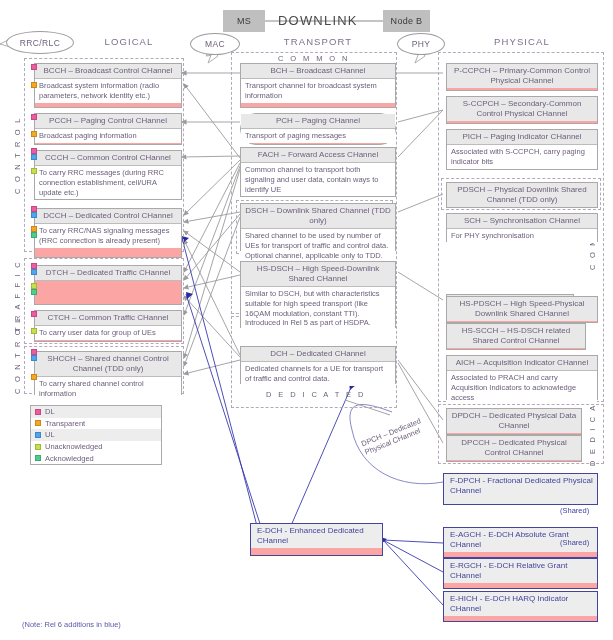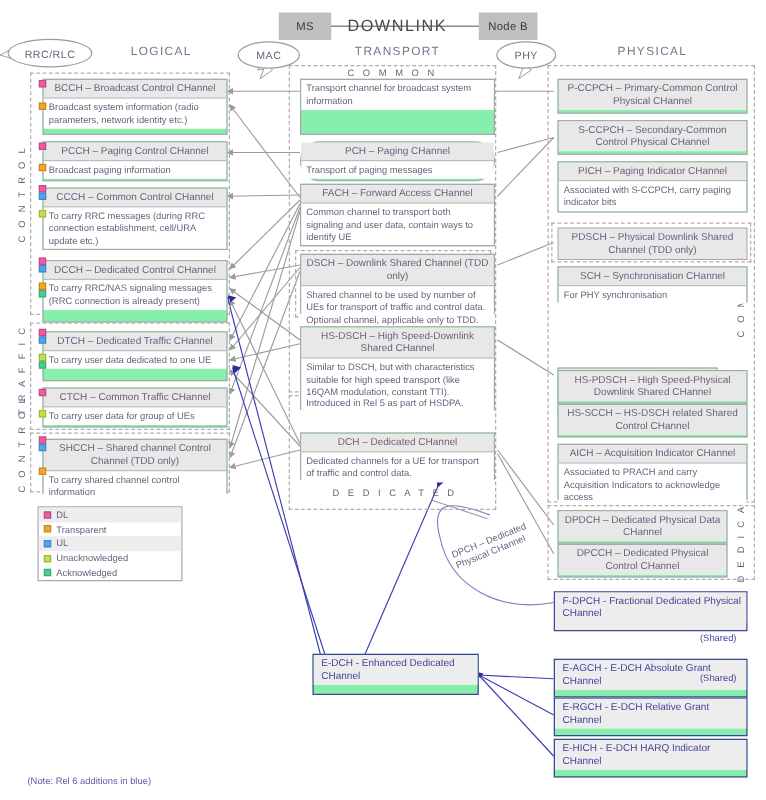--- a/index.html
+++ b/index.html
@@ -21,21 +21,21 @@
     text-align:center;
   }
   
   .callout{
     position:absolute;border:1px solid #9c9c9c;border-radius:50%;
     background:#fff;display:flex;align-items:center;justify-content:center;
     font-size:8.5px;color:#6b5f7a;letter-spacing:.4px;
   }
   
   .chbox{
-    position:absolute;border:1px solid #a9a9a9;background:#86efac;
+    position:absolute;border:1px solid #a9a9a9;background:#fca5a5;
     box-sizing:border-box;
   }
   .chbox .title{
     background:#e8e8e8;border-bottom:1px solid #bcbcbc;
     font-size:8px;text-align:center;color:#6b5f7a;
     padding:2px 3px;line-height:1.25;
   }
   .chbox .desc{
     background:#ffffff;font-size:7.5px;color:#6b5f7a;
     padding:2px 4px;line-height:1.3;text-align:left;
@@ -211,21 +211,20 @@
   <div class="title">DCCH – Dedicated Control CHannel</div>
   <div class="desc">To carry RRC/NAS  signaling messages (RRC connection is already present)</div>
 </div>
 <div class="mk" style="left:31px;top:206px;background:#ef5ba1;"></div>
 <div class="mk" style="left:31px;top:212px;background:#4da6ef;"></div>
 <div class="mk" style="left:31px;top:226px;background:#f5a623;"></div>
 <div class="mk" style="left:31px;top:232px;background:#4ccf8e;"></div>
 
 <div class="chbox" style="left:34px;top:265px;width:148px;height:40px;">
   <div class="title">DTCH – Dedicated Traffic CHannel</div>
-  <div class="desc">To carry user data dedicated to one UE</div>
 </div>
 <div class="mk" style="left:31px;top:263px;background:#ef5ba1;"></div>
 <div class="mk" style="left:31px;top:269px;background:#4da6ef;"></div>
 <div class="mk" style="left:31px;top:283px;background:#c4e04a;"></div>
 <div class="mk" style="left:31px;top:289px;background:#4ccf8e;"></div>
 
 <div class="chbox" style="left:34px;top:310px;width:148px;height:32px;">
   <div class="title">CTCH – Common Traffic CHannel</div>
   <div class="desc">To carry user data for group of UEs</div>
 </div>
@@ -234,20 +233,21 @@
 
 <div class="chbox" style="left:34px;top:351px;width:148px;height:44px;">
   <div class="title">SHCCH – Shared channel Control Channel (TDD only)</div>
   <div class="desc">To carry shared channel control information</div>
 </div>
 <div class="mk" style="left:31px;top:349px;background:#ef5ba1;"></div>
 <div class="mk" style="left:31px;top:355px;background:#4da6ef;"></div>
 <div class="mk" style="left:31px;top:374px;background:#f5a623;"></div>
 
 <div class="chbox" style="left:240px;top:63px;width:156px;height:45px;">
+  <div class="title">BCH – Broadcast CHannel</div>
   <div class="desc">Transport channel for broadcast system information</div>
 </div>
 <div class="chbox" style="left:240px;top:113px;width:156px;height:32px;border-radius:16px;">
   <div class="title">PCH – Paging CHannel</div>
   <div class="desc">Transport of paging messages</div>
 </div>
 <div class="chbox" style="left:240px;top:147px;width:156px;height:50px;">
   <div class="title">FACH – Forward Access CHannel</div>
   <div class="desc">Common channel to transport both signaling and user data, contain ways to identify UE</div>
 </div>
@@ -281,21 +281,21 @@
   <div class="title">SCH – Synchronisation CHannel</div>
   <div class="desc">For PHY synchronisation</div>
 </div>
 <div class="chbox" style="left:446px;top:250px;width:128px;height:41px;margin-top:44px;">
   <div class="title">CPICH – Common Pilot CHannel</div>
   <div class="desc">Forms as phase reference for downlink channels</div>
 </div>
 <div class="chbox" style="left:446px;top:296px;width:152px;height:27px;">
   <div class="title" style="border-bottom:none;">HS-PDSCH – High Speed-Physical Downlink Shared CHannel</div>
 </div>
-<div class="chbox" style="left:446px;top:323px;width:152px;height:27px;">
+<div class="chbox" style="left:446px;top:323px;width:140px;height:27px;">
   <div class="title" style="border-bottom:none;">HS-SCCH – HS-DSCH related Shared Control CHannel</div>
 </div>
 <div class="chbox" style="left:446px;top:355px;width:152px;height:45px;">
   <div class="title">AICH – Acquisition Indicator CHannel</div>
   <div class="desc">Associated to PRACH  and carry Acquisition Indicators to acknowledge access</div>
 </div>
 <div class="chbox" style="left:446px;top:408px;width:136px;height:27px;">
   <div class="title" style="border-bottom:none;">DPDCH – Dedicated Physical Data CHannel</div>
 </div>
 <div class="chbox" style="left:446px;top:435px;width:136px;height:27px;">
@@ -323,21 +323,21 @@
   <div class="title" style="border-bottom:none;">E-HICH - E-DCH HARQ Indicator CHannel</div>
 </div>
 
 <div class="rot-label" style="left:360px;top:440px;">
   <div>DPCH – Dedicated</div>
   <div>Physical CHannel</div>
 </div>
 
 <div class="ftext" style="left:22px;top:620px;color:#5b5ba8;">(Note: Rel 6 additions in blue)</div>
 
-<div class="legend" style="left:30px;top:405px;width:116px;height:60px;">
+<div class="legend" style="left:30px;top:405px;width:132px;height:60px;">
   <div class="row shade">
     <span class="sw" style="background:#ef5ba1;"></span>
     <span>DL</span>
   </div>
   <div class="row">
     <span class="sw" style="background:#f5a623;"></span>
     <span>Transparent</span>
   </div>
   <div class="row shade">
     <span class="sw" style="background:#4da6ef;"></span>

